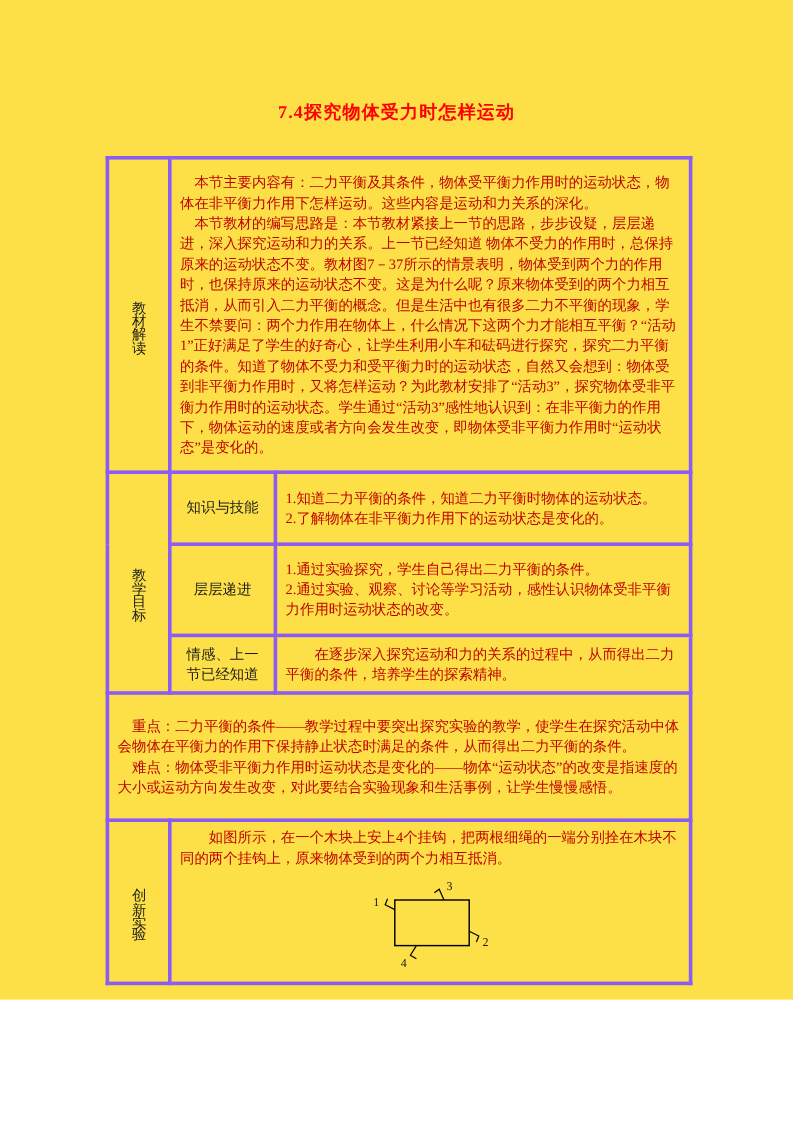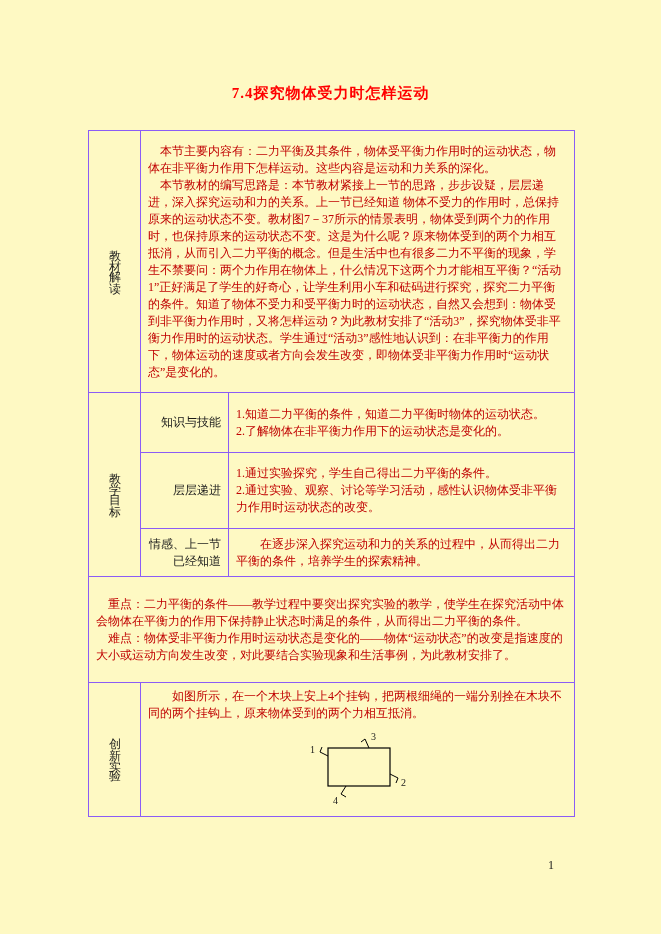--- a/index.html
+++ b/index.html
@@ -2,47 +2,47 @@
 <html><head>
 <meta charset="utf-8">
 <style>
   * { box-sizing: border-box; }
   html, body { margin: 0; padding: 0; }
   body {
     width: 661px; height: 935px;
     background: #ffffff;
     font-family: "Liberation Serif", "DejaVu Serif", serif;
   }
-  .page { position: relative; width: 661px; height: 934px; background: #fef9c3; overflow: hidden; }
+  .page { position: relative; width: 661px; height: 833px; background: #fde047; overflow: hidden; }
   .title {
     position: absolute; top: 84px; left: 0; width: 100%;
     text-align: center; color: #ff0000;
     font-size: 15px; font-weight: bold; letter-spacing: 1px;
   }
   .doc-table {
     position: absolute; top: 130px; left: 88px; width: 486px;
     border-collapse: collapse; table-layout: fixed;
   }
   .doc-table td {
-    border: 1px solid #8b5cf6;
+    border: 3px solid #8b5cf6;
     font-size: 12px; line-height: 17px;
     padding: 5px 7px;
     vertical-align: middle;
     overflow: hidden;
   }
   .label-cell { text-align: center; }
   .v-text {
     writing-mode: vertical-lr;
     text-orientation: upright;
     letter-spacing: 11px;
     margin: 0 auto;
     color: #1a1a1a;
     font-size: 12px;
   }
-  .sub-label { text-align: right; color: #1a1a1a; }
+  .sub-label { text-align: center; color: #1a1a1a; }
   .red { color: #c00000; }
   .pre { white-space: pre-wrap; }
   .content-top { vertical-align: middle; }
   .diagram-wrap { text-align: center; margin-top: 6px; }
   .diagram-wrap svg { display: inline-block; }
   .page-number {
     position: absolute; top: 858px; left: 548px;
     font-size: 12px; color: #1a1a1a;
   }
 </style>
@@ -84,21 +84,21 @@
 2.通过实验、观察、讨论等学习活动，感性认识物体受非平衡力作用时运动状态的改变。</td>
     </tr>
 
     <tr>
       <td class="sub-label" style="height:48px">情感、上一节已经知道</td>
       <td class="red pre">　　在逐步深入探究运动和力的关系的过程中，从而得出二力平衡的条件，培养学生的探索精神。</td>
     </tr>
 
     <tr>
       <td class="red pre" colspan="3" style="height:106px">　重点：二力平衡的条件——教学过程中要突出探究实验的教学，使学生在探究活动中体会物体在平衡力的作用下保持静止状态时满足的条件，从而得出二力平衡的条件。
-　难点：物体受非平衡力作用时运动状态是变化的——物体“运动状态”的改变是指速度的大小或运动方向发生改变，对此要结合实验现象和生活事例，为此教材安排了。</td>
+　难点：物体受非平衡力作用时运动状态是变化的——物体“运动状态”的改变是指速度的大小或运动方向发生改变，对此要结合实验现象和生活事例，让学生慢慢感悟。</td>
     </tr>
 
     <tr>
       <td class="label-cell" style="height:116px">
         <div class="v-text">创新实验</div>
       </td>
       <td colspan="2">
         <div class="red pre">　　如图所示，在一个木块上安上4个挂钩，把两根细绳的一端分别拴在木块不同的两个挂钩上，原来物体受到的两个力相互抵消。</div>
         <div class="diagram-wrap">
           <svg width="150" height="78" viewBox="0 0 150 78">

